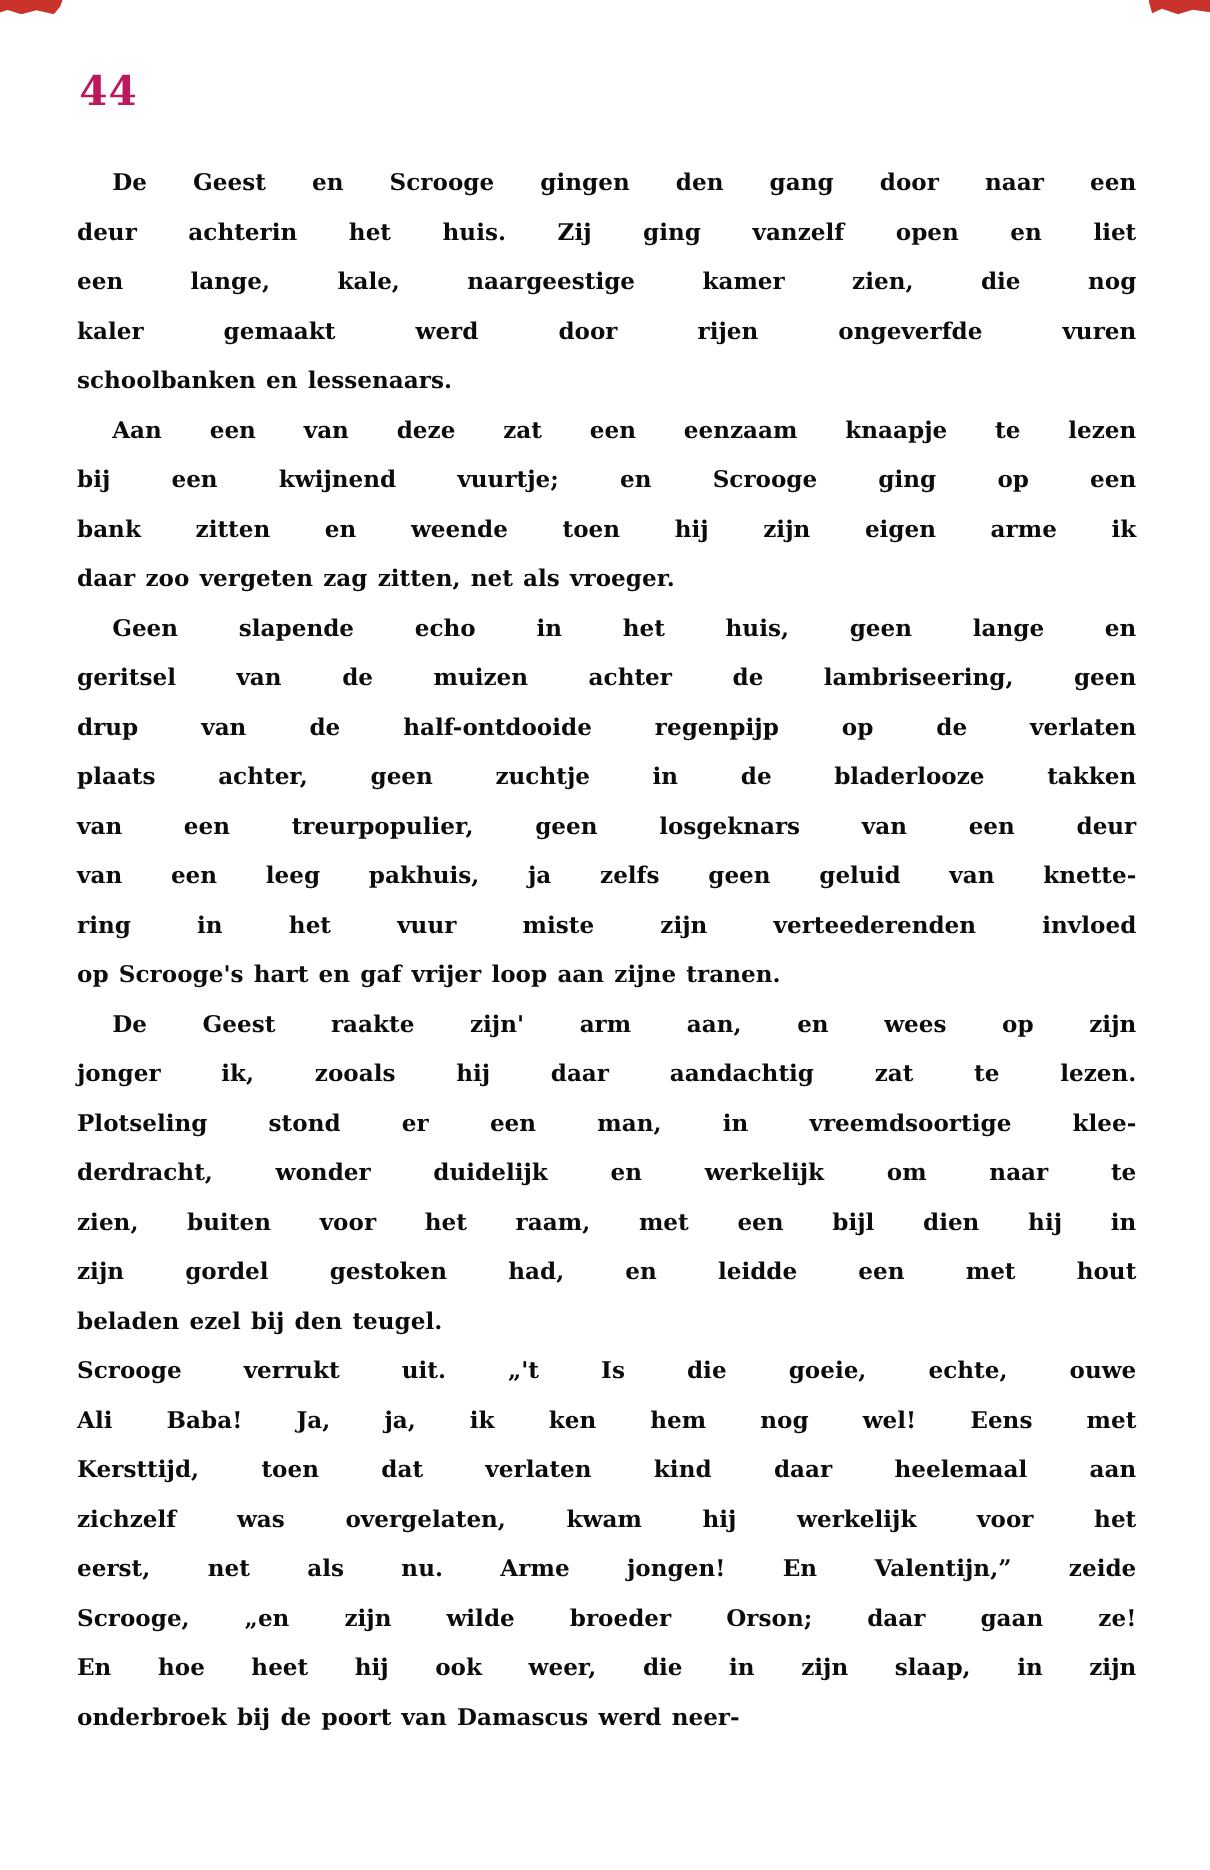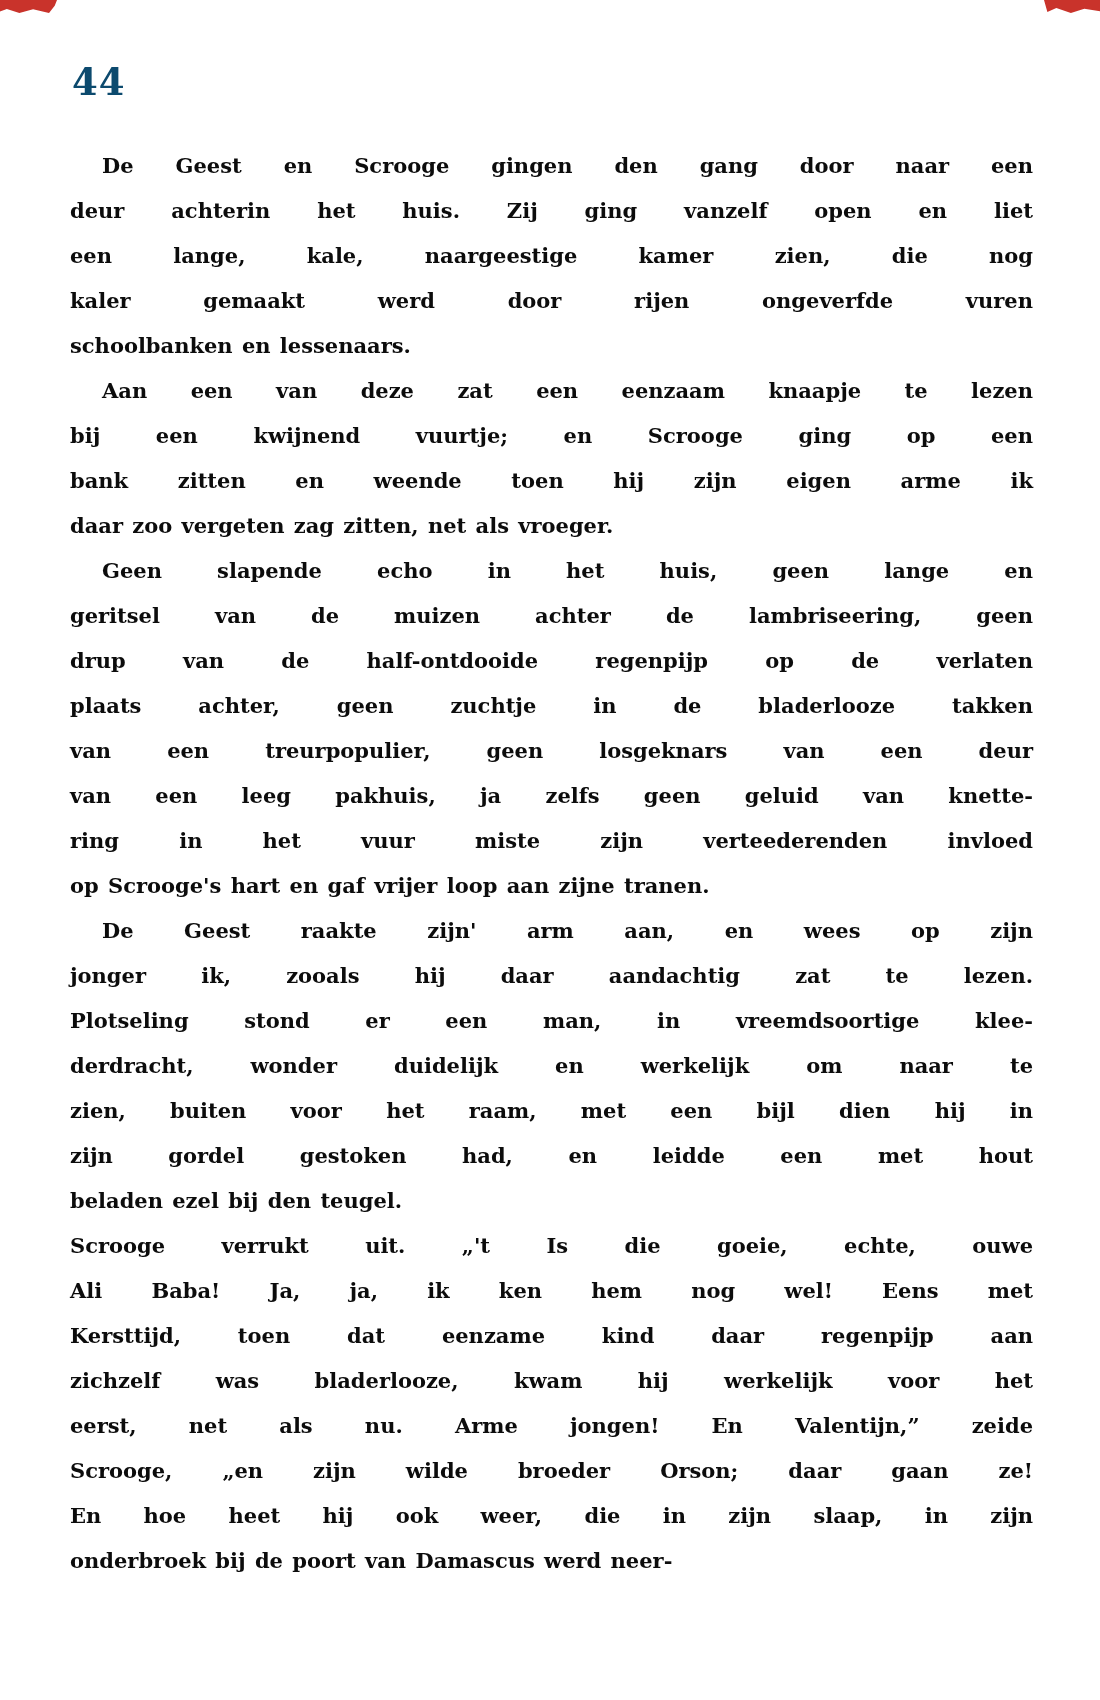--- a/index.html
+++ b/index.html
@@ -66,21 +66,21 @@
   .line.last {
     text-align-last: left;
   }
 </style>
 </head>
 <body style="background: rgb(255, 255, 255);">
 
 <div class="scan-page">
   <div class="corner-mark left" style="background: rgb(201, 51, 43);"></div>
   <div class="corner-mark right" style="background: rgb(201, 51, 43);"></div>
-  <div class="page-number" style="color: #0c4a6e;">44</div>
+  <div class="page-number" style="color: #be185d;">44</div>
   <div class="text-block" style="color: rgb(12, 12, 12);">
       <div class="line first">De Geest en Scrooge gingen den gang door naar een</div>
       <div class="line">deur achterin het huis. Zij ging vanzelf open en liet</div>
       <div class="line">een lange, kale, naargeestige kamer zien, die nog</div>
       <div class="line">kaler gemaakt werd door rijen ongeverfde vuren</div>
       <div class="line last">schoolbanken en lessenaars.</div>
       <div class="line first">Aan een van deze zat een eenzaam knaapje te lezen</div>
       <div class="line">bij een kwijnend vuurtje; en Scrooge ging op een</div>
       <div class="line">bank zitten en weende toen hij zijn eigen arme ik</div>
       <div class="line last">daar zoo vergeten zag zitten, net als vroeger.</div>
@@ -94,20 +94,20 @@
       <div class="line last">op Scrooge's hart en gaf vrijer loop aan zijne tranen.</div>
       <div class="line first">De Geest raakte zijn' arm aan, en wees op zijn</div>
       <div class="line">jonger ik, zooals hij daar aandachtig zat te lezen.</div>
       <div class="line">Plotseling stond er een man, in vreemdsoortige klee-</div>
       <div class="line">derdracht, wonder duidelijk en werkelijk om naar te</div>
       <div class="line">zien, buiten voor het raam, met een bijl dien hij in</div>
       <div class="line">zijn gordel gestoken had, en leidde een met hout</div>
       <div class="line last">beladen ezel bij den teugel.</div>
       <div class="line">Scrooge verrukt uit. „'t Is die goeie, echte, ouwe</div>
       <div class="line">Ali Baba! Ja, ja, ik ken hem nog wel! Eens met</div>
-      <div class="line">Kersttijd, toen dat eenzame kind daar regenpijp aan</div>
-      <div class="line">zichzelf was bladerlooze, kwam hij werkelijk voor het</div>
+      <div class="line">Kersttijd, toen dat verlaten kind daar heelemaal aan</div>
+      <div class="line">zichzelf was overgelaten, kwam hij werkelijk voor het</div>
       <div class="line">eerst, net als nu. Arme jongen! En Valentijn,” zeide</div>
       <div class="line">Scrooge, „en zijn wilde broeder Orson; daar gaan ze!</div>
       <div class="line">En hoe heet hij ook weer, die in zijn slaap, in zijn</div>
       <div class="line last">onderbroek bij de poort van Damascus werd neer-</div>
     </div>
 </div>
 
 </body></html>

